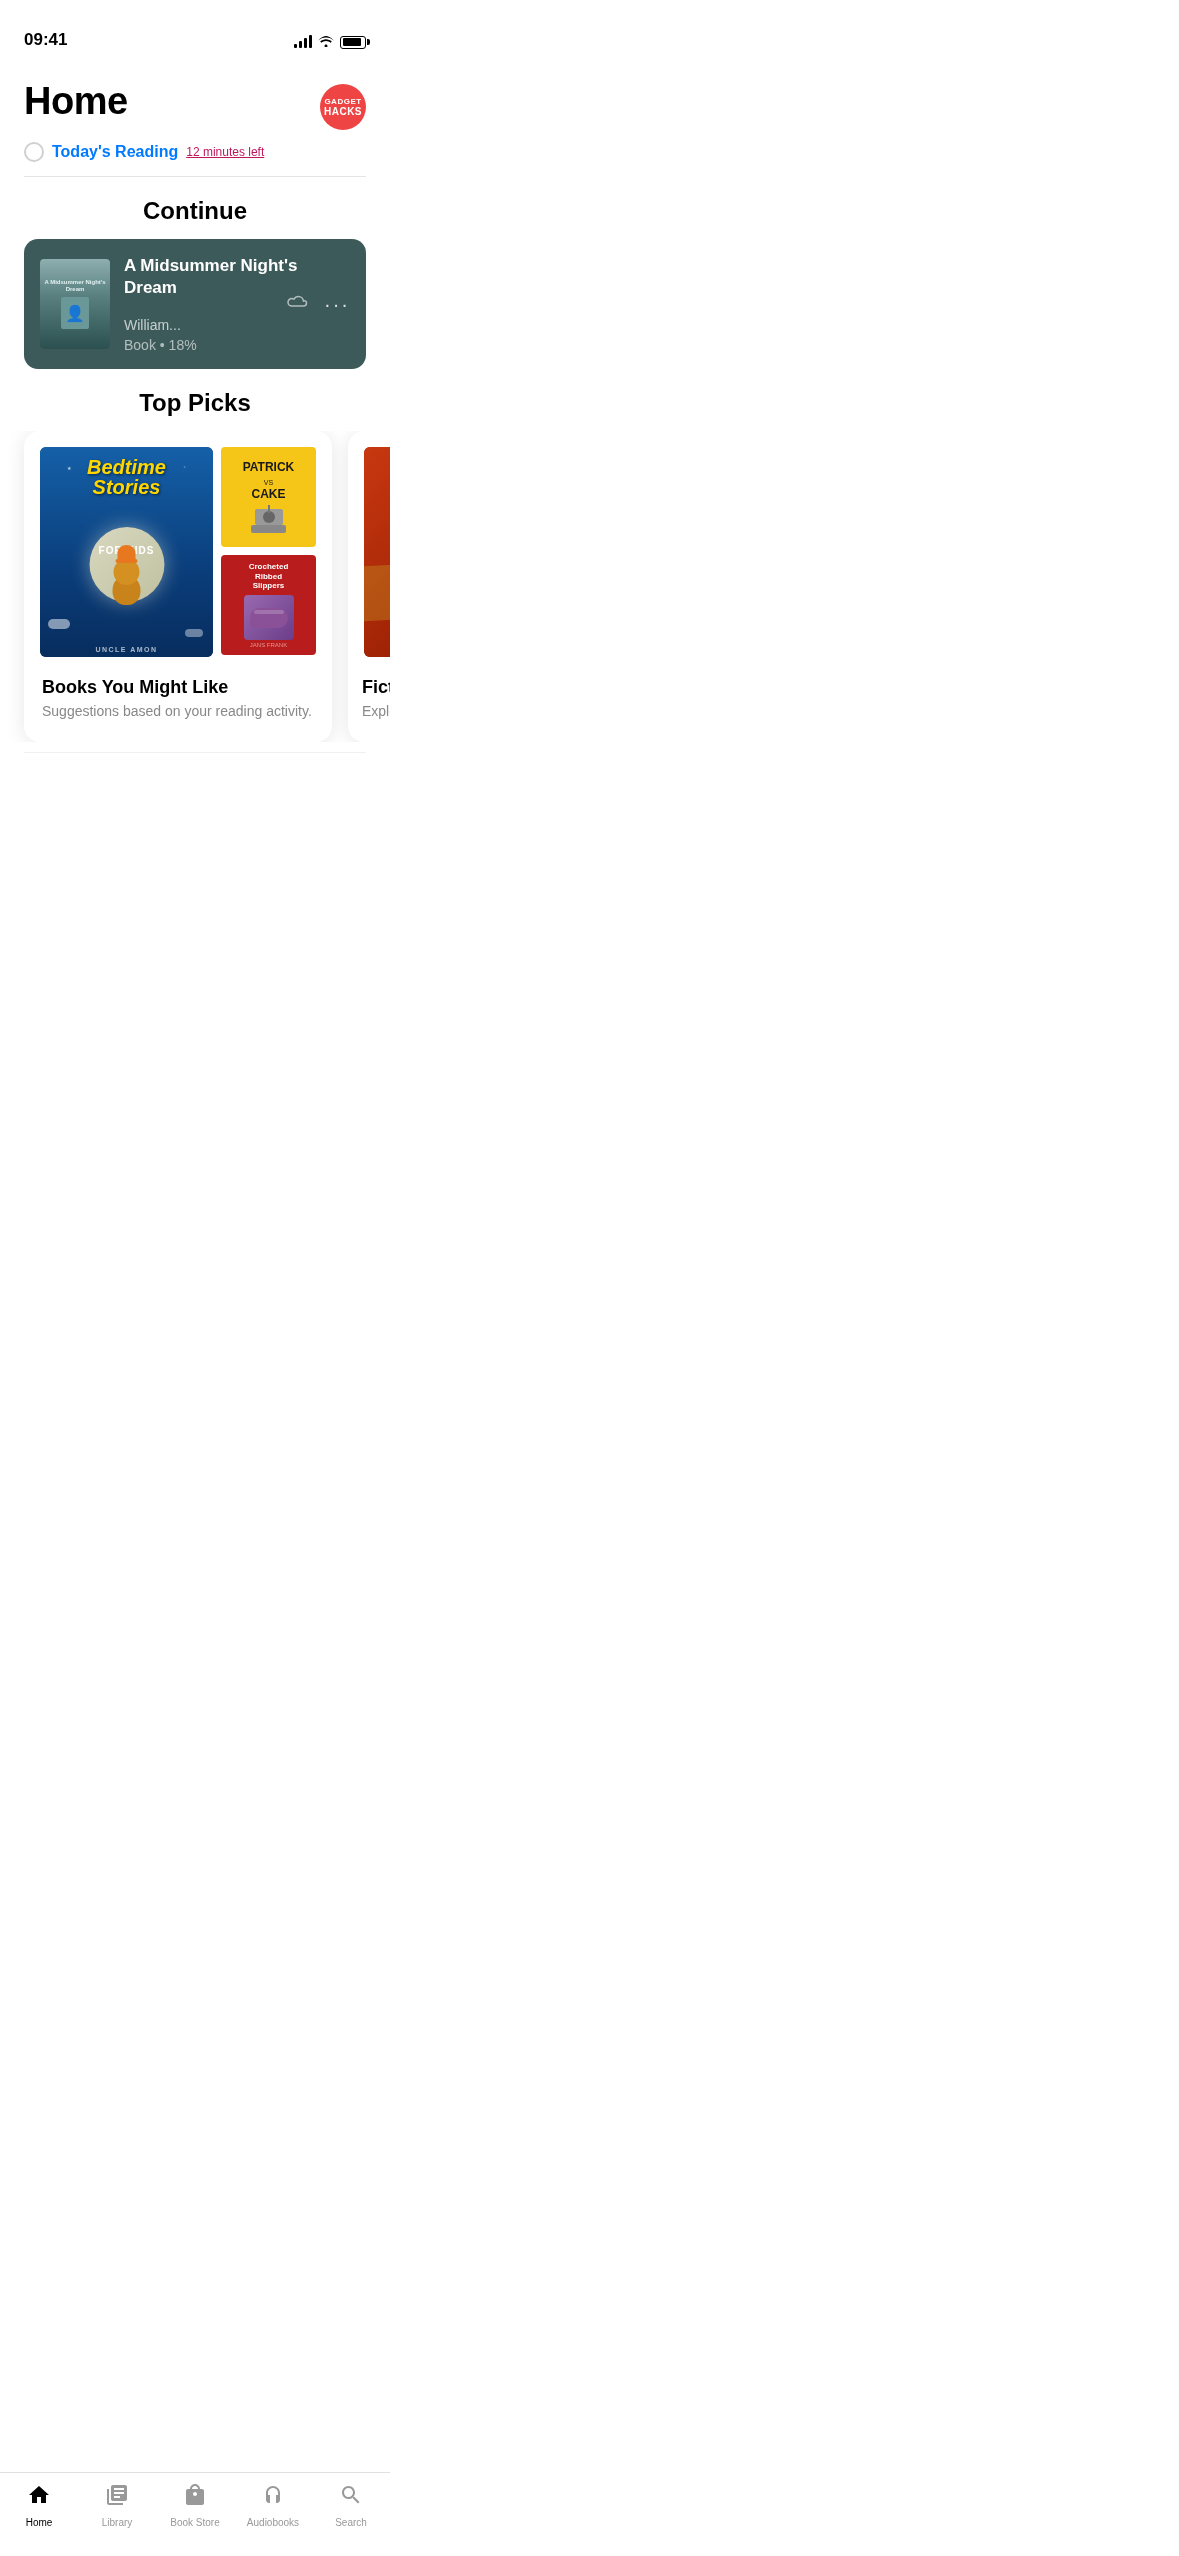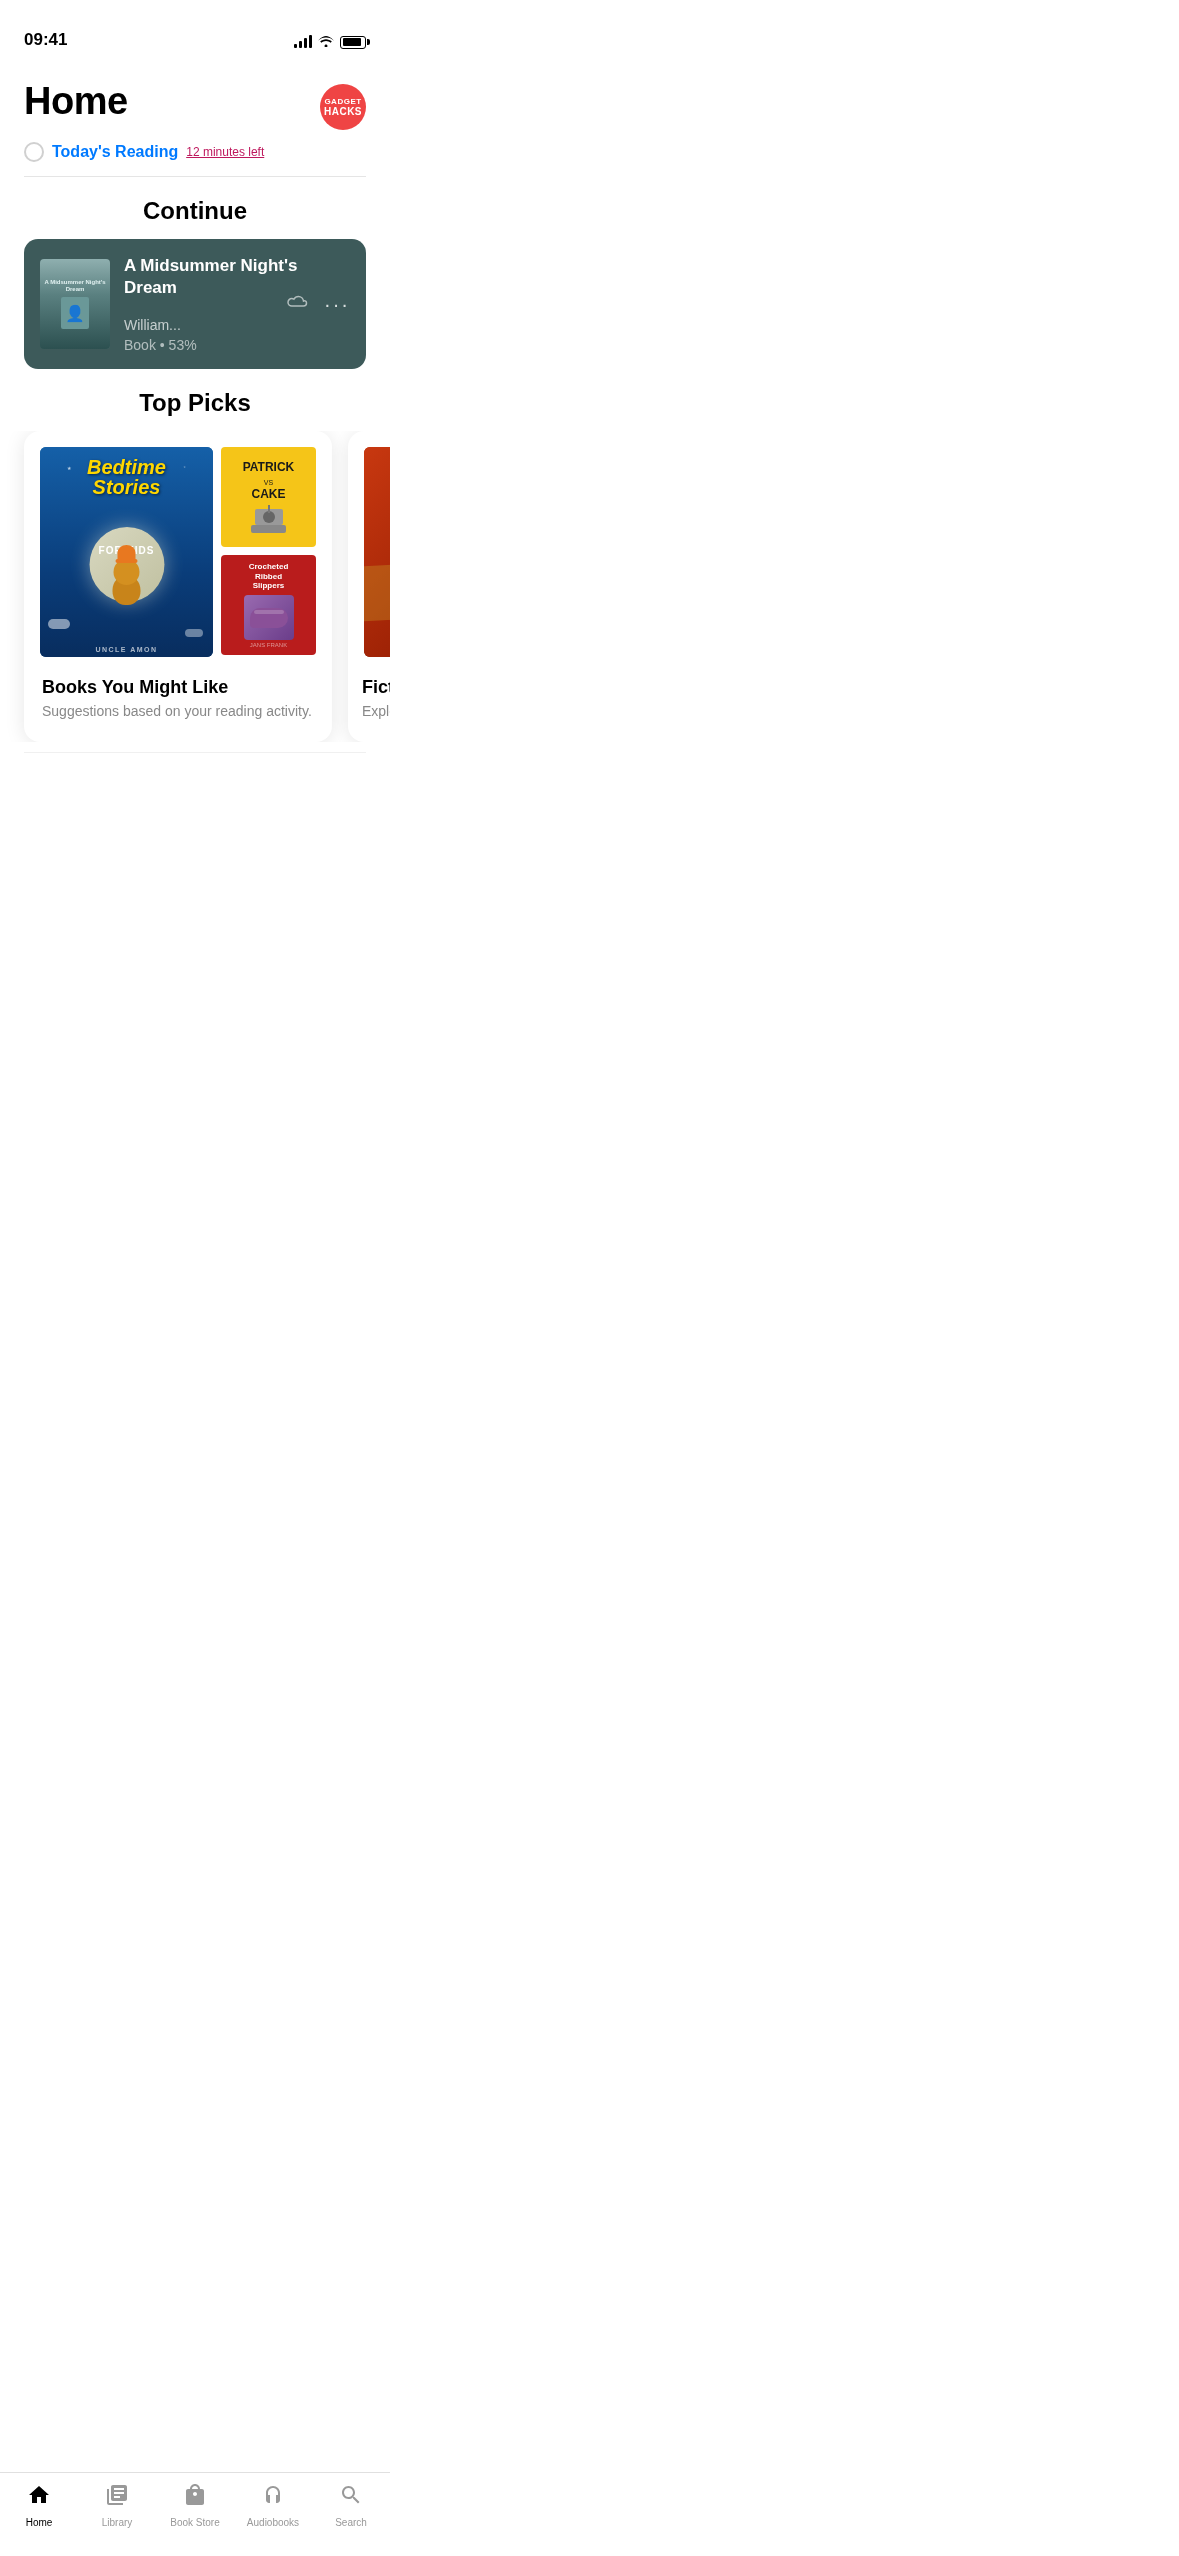--- a/index.html
+++ b/index.html
@@ -505,21 +505,21 @@
   <div class="continue-card">
     <div class="book-thumbnail">
       <div class="book-thumb-inner">
         <div class="book-mini-title">A Midsummer Night's Dream</div>
         <div class="author-icon">👤</div>
       </div>
     </div>
     <div class="continue-info">
       <div class="book-title">A Midsummer Night's Dream</div>
       <div class="book-author">William...</div>
-      <div class="book-progress">Book • 53%</div>
+      <div class="book-progress">Book • 18%</div>
     </div>
     <div class="continue-actions">
       <span>
         <svg width="22" height="16" viewBox="0 0 22 16" fill="none">
           <path d="M17.5 6.5C17.2 4 15 2 12.5 2C10.5 2 8.8 3.1 7.9 4.7C7.3 4.3 6.6 4 5.8 4C3.7 4 2 5.7 2 7.8C2 9.9 3.7 11.5 5.8 11.5H17.5C19.2 11.5 20.5 10.2 20.5 8.5C20.5 6.9 19.2 5.6 17.5 6.5Z" stroke="rgba(255,255,255,0.6)" stroke-width="1.5" fill="none"></path>
         </svg>
       </span>
       <span class="more-icon">···</span>
     </div>
   </div>

